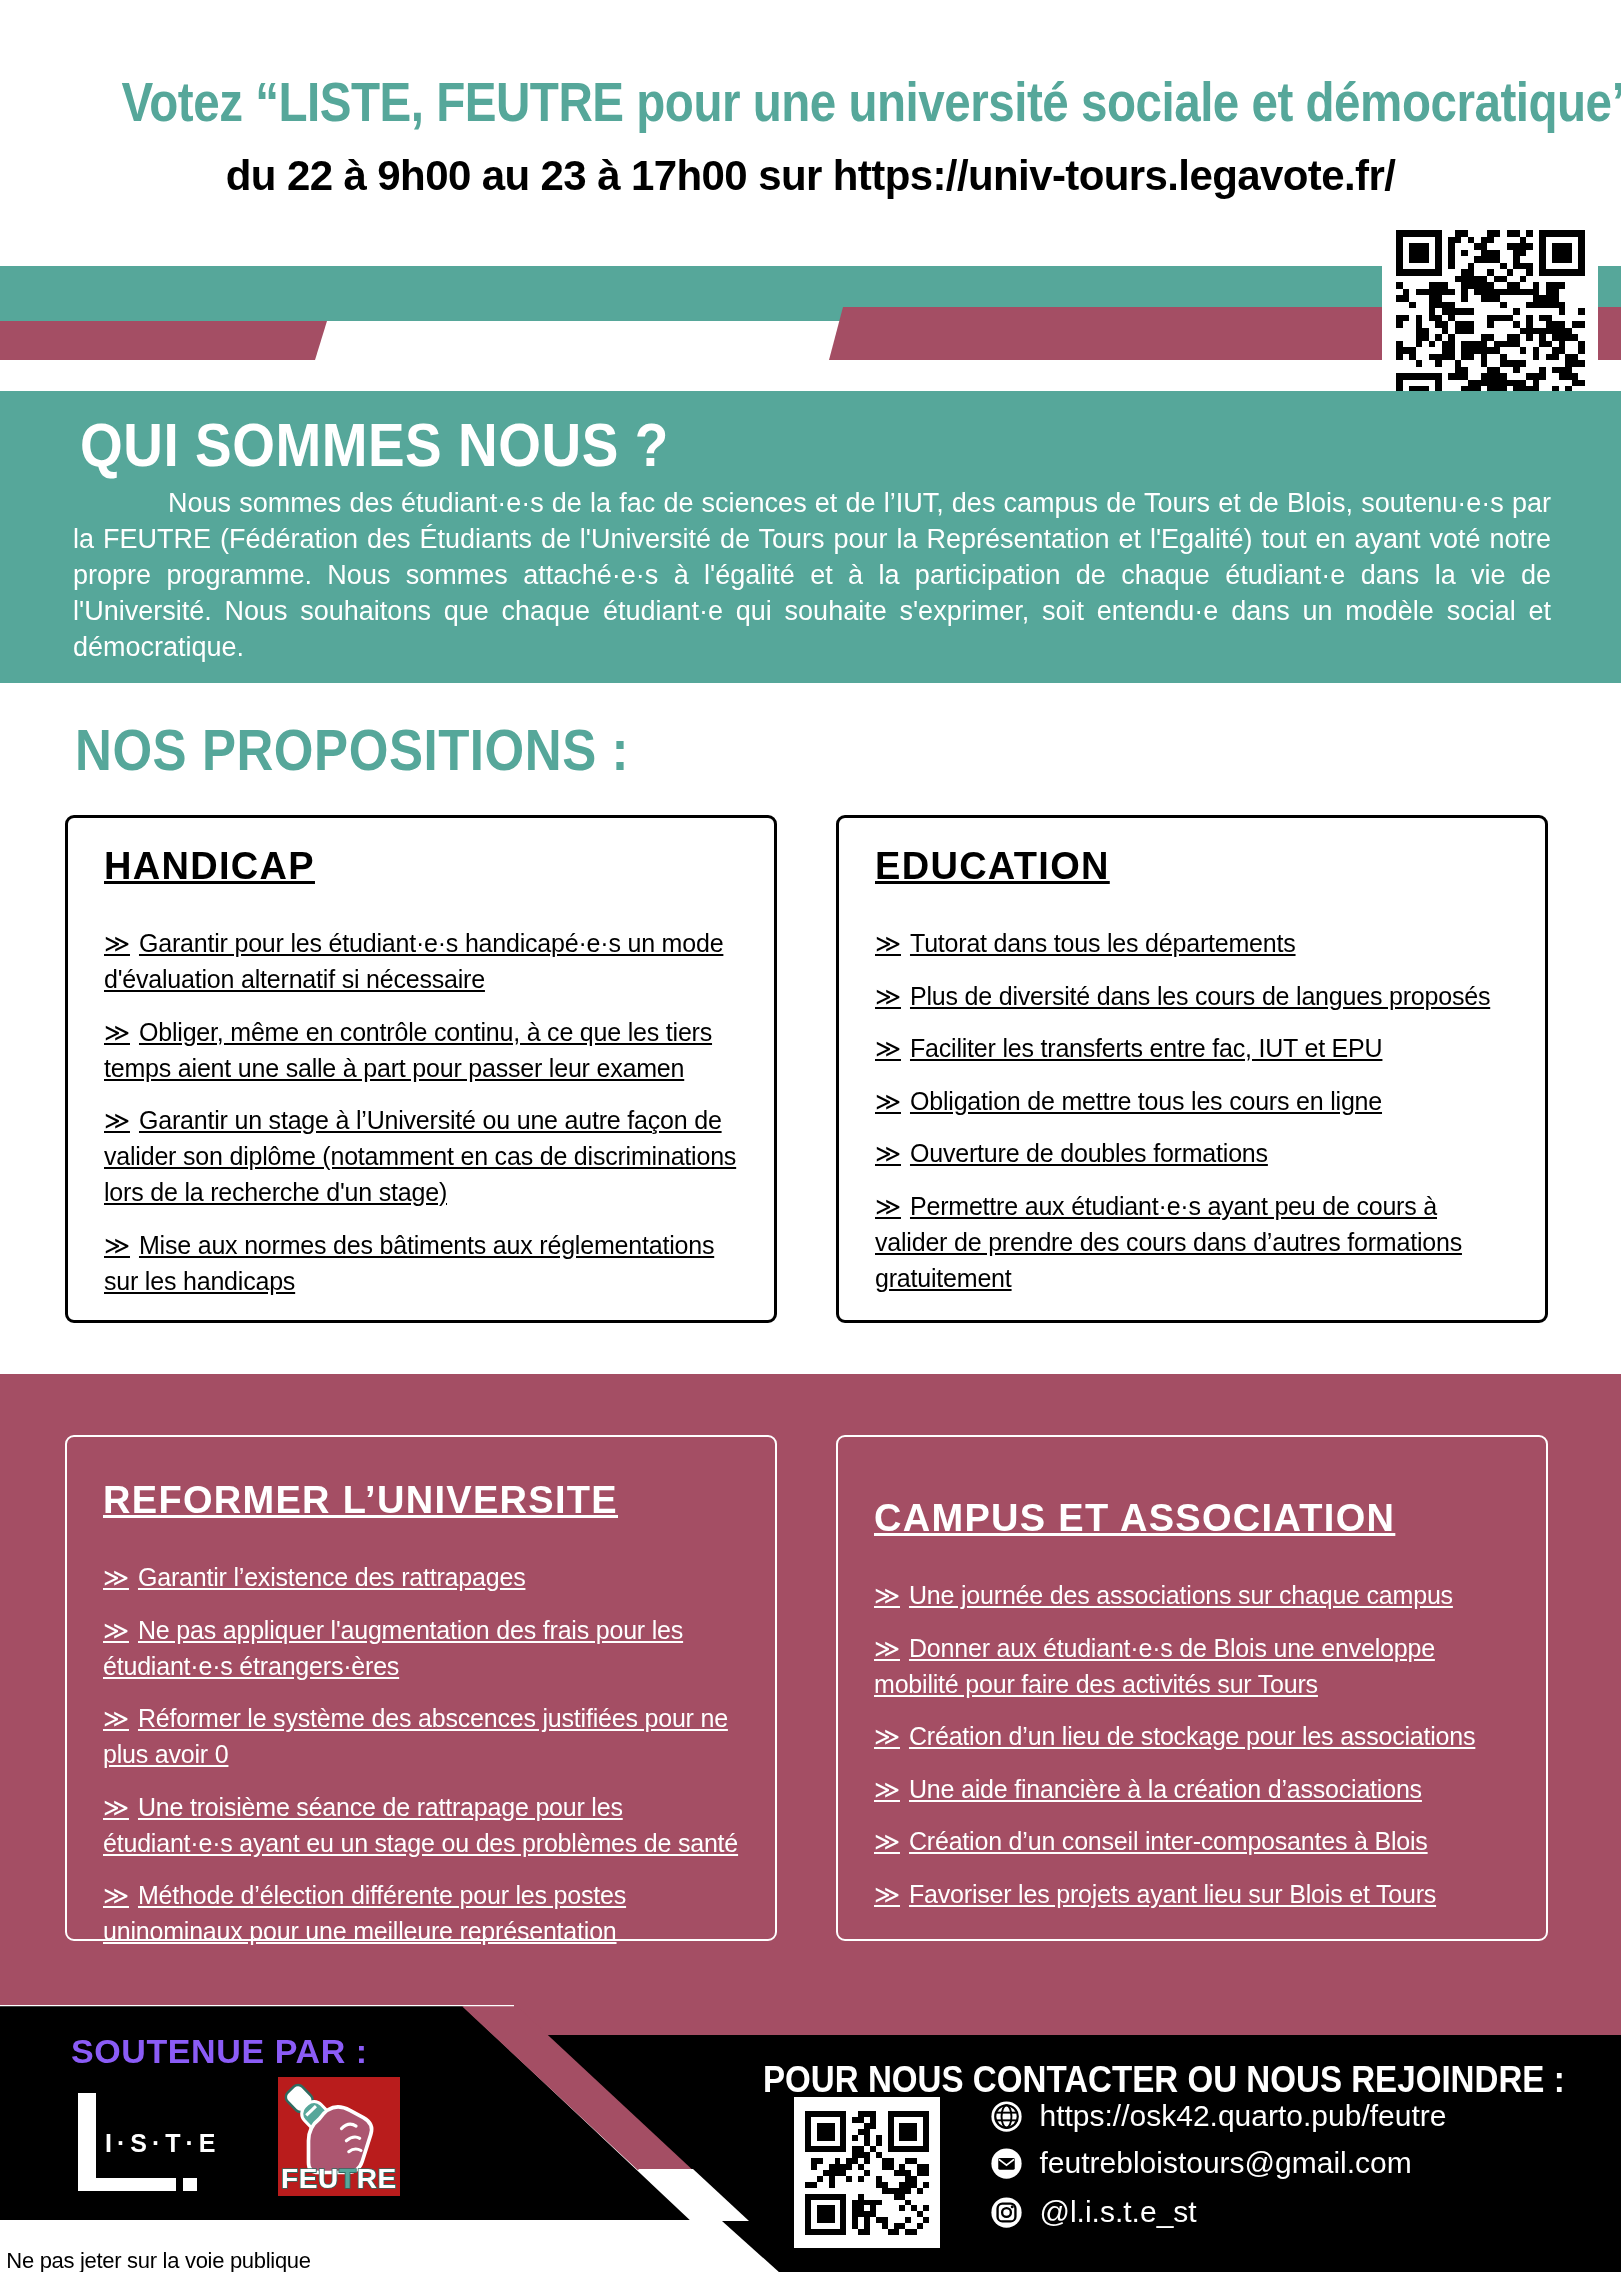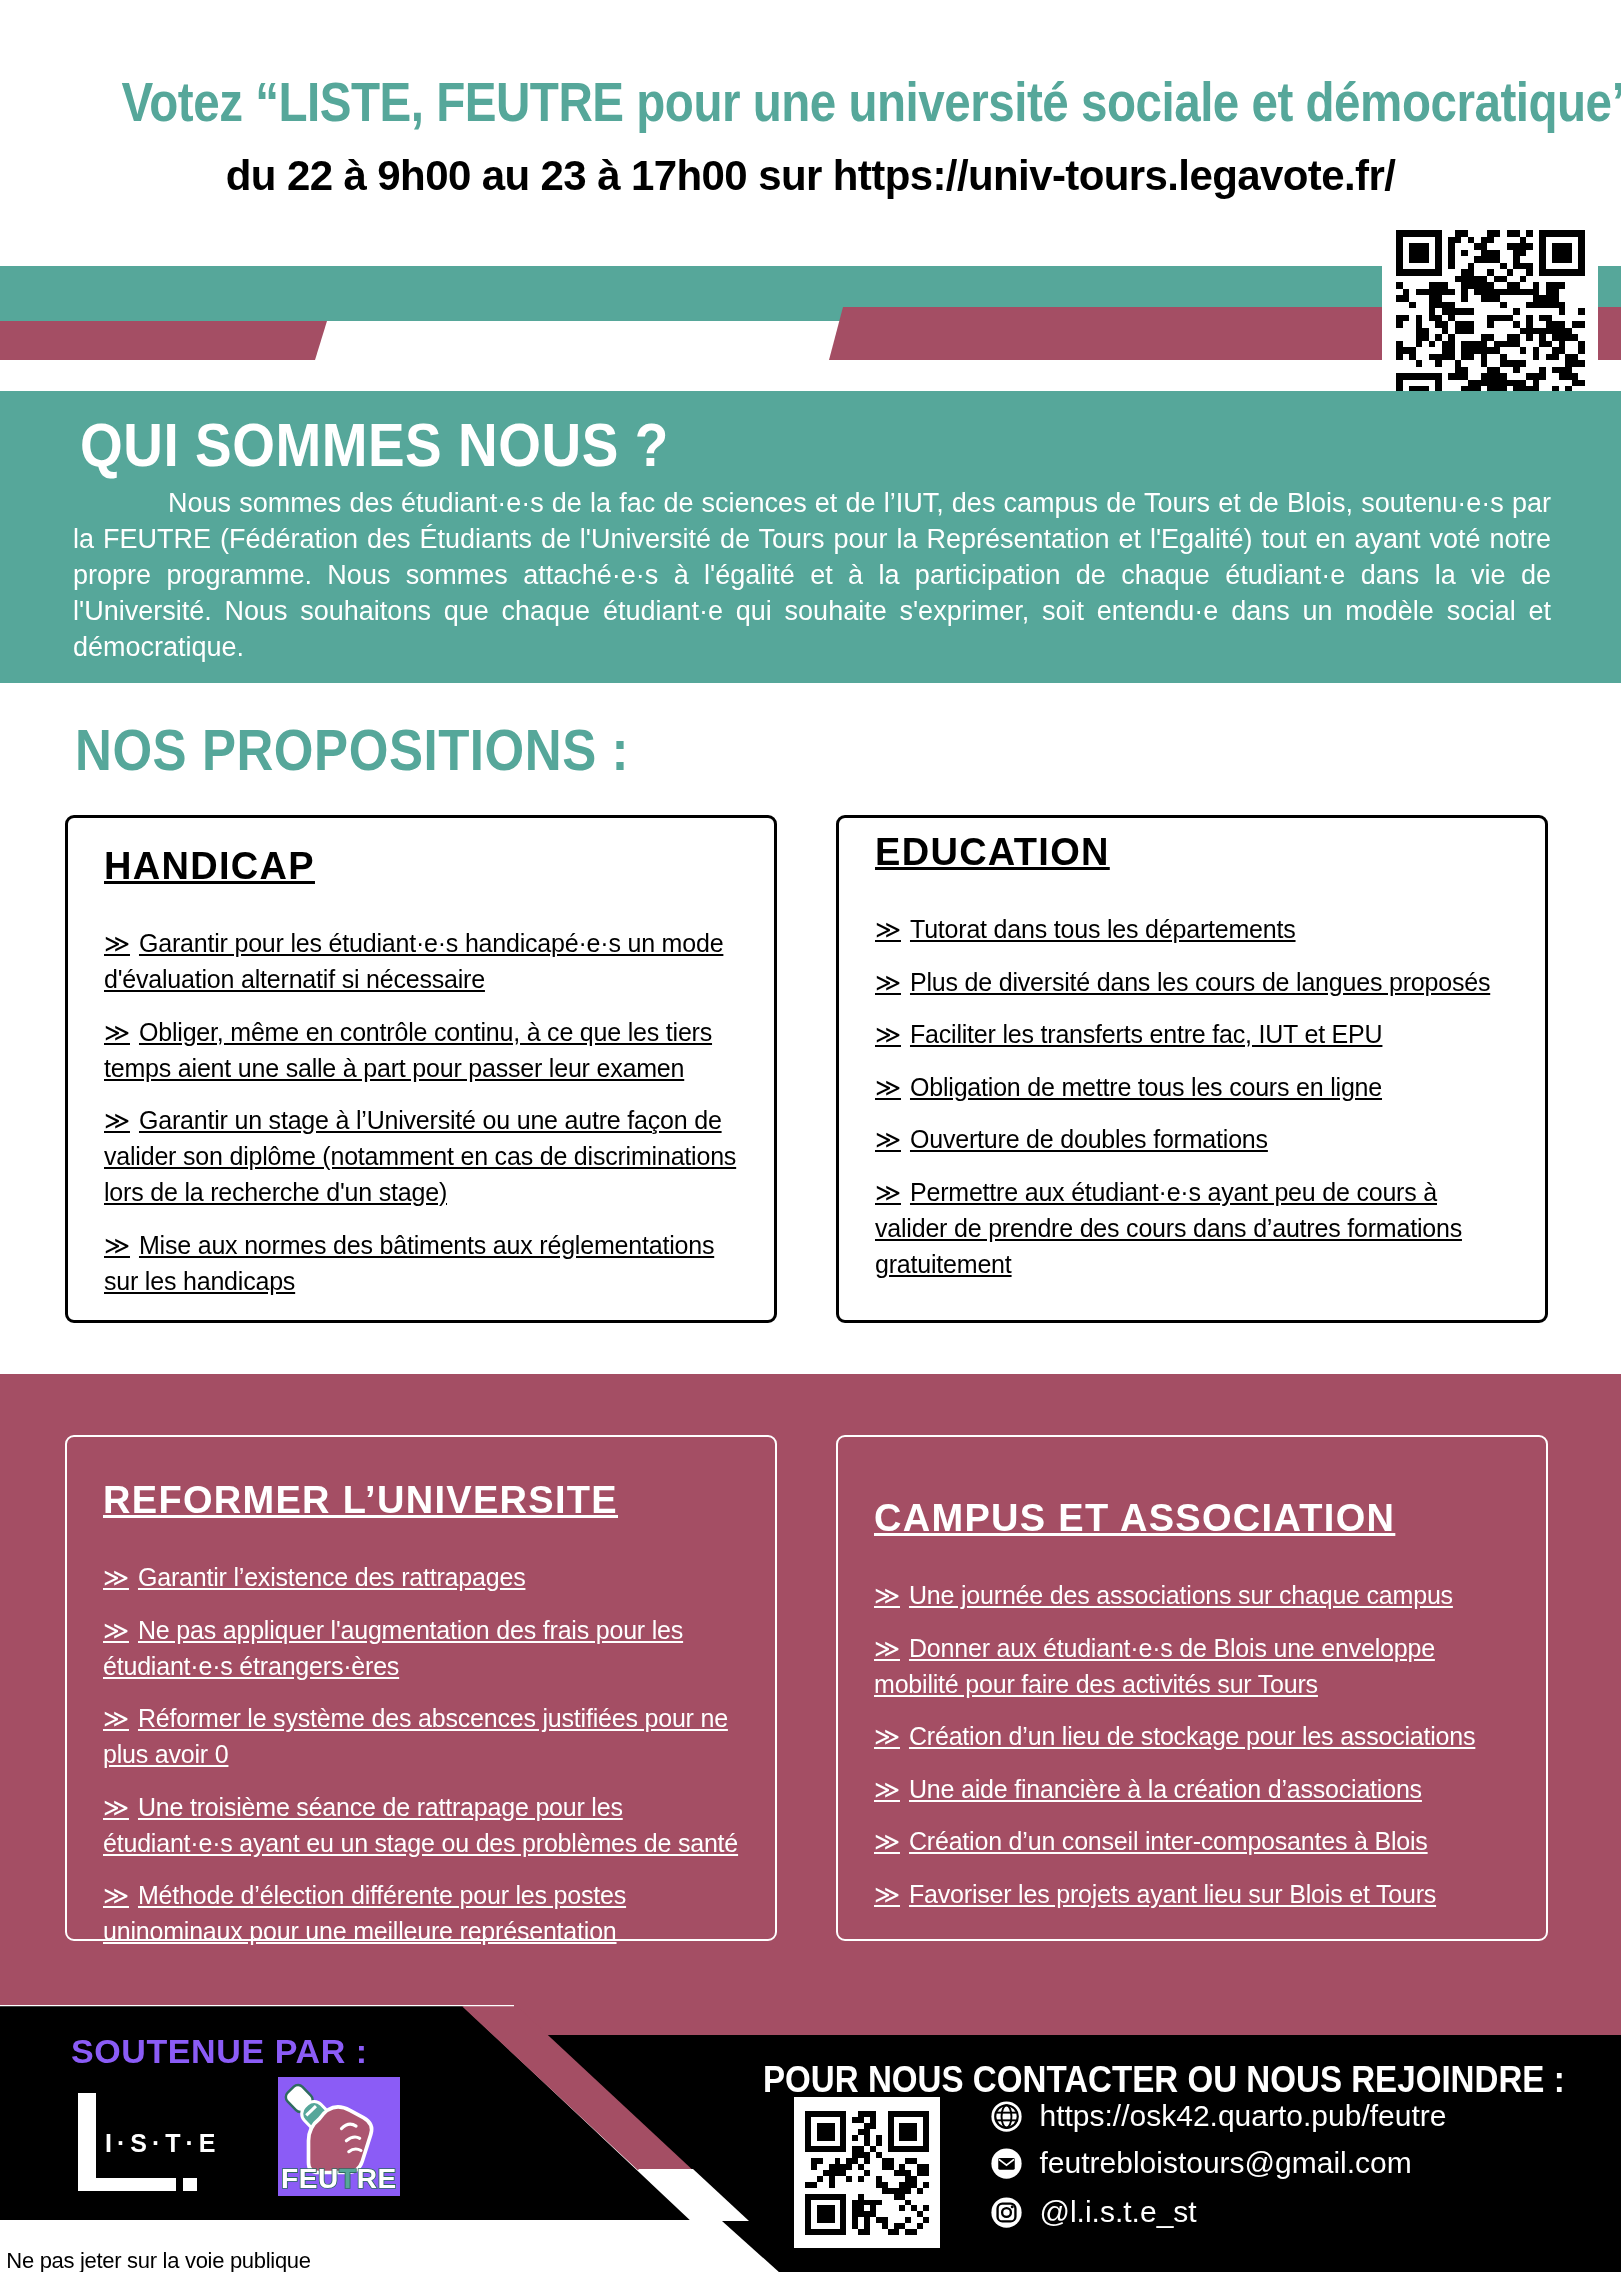--- a/index.html
+++ b/index.html
@@ -43,21 +43,21 @@
 
   
   .props-heading {
     left:75px; top:716px; color:#56A79A; font-size:58px; font-weight:700; letter-spacing:0.6px;
     transform:scaleX(.88); transform-origin:left; white-space:nowrap;
   }
   .card { border-radius:9px; box-sizing:border-box;text-decoration:underline; }
   .card-white { background:#fff; border:3.8px solid #000; color:#000; }
   .card-outline-white { background:transparent; border:2.5px solid #fff; color:#fff; }
   .card-handicap  { left:65px;  top:815px; width:712px; height:508px; padding:27px 36px; }
-  .card-education { left:836px; top:815px; width:712px; height:508px; padding:13px 36px; }
+  .card-education { left:836px; top:815px; width:712px; height:508px; padding:27px 36px; }
   .card-reformer  { left:65px;  top:1435px; width:712px; height:506px; padding:42px 36px; }
   .card-campus    { left:836px; top:1435px; width:712px; height:506px; padding:60px 36px; }
   .card-title { font-size:38px; font-weight:700; letter-spacing:1.3px; white-space:nowrap; }
   .card ul { list-style:none; margin:37px 0 0 0; padding:0; }
   .card li { font-size:25px; line-height:36px; margin-bottom:16.5px; letter-spacing:-0.2px; }
   .blt { margin-right:9px; }
 
   .maroon-section { left:0; top:1374px; width:1621px; height:632px; background:#A44E64; }
 
   
@@ -69,21 +69,21 @@
                          clip-path:polygon(515px 0,100% 0,100% 100%,780px 100%); }
   .footer .stripe-maroon { left:0; top:1.3px; width:1621px; height:164px; background:#A44E64;
                          clip-path:polygon(462px 0,517px 0,693px 100%,638px 100%); }
   .footer .stripe-white { left:0; top:164px; width:1621px; height:52px; background:#fff;
                          clip-path:polygon(638px 0,693px 0,749px 100%,693px 100%); }
   .supported-by { left:71px; top:27px; color:#8b5cf6; font-size:34px; font-weight:700; letter-spacing:0.6px; }
   .liste-logo .vbar { left:78px; top:88px; width:18px; height:98px; background:#fff; }
   .liste-logo .hbar { left:78px; top:173px; width:98px; height:12.7px; background:#fff; }
   .liste-logo .dot  { left:183px; top:173px; width:14px; height:12.7px; background:#fff; }
   .liste-logo .txt  { left:105px; top:124px; color:#fff; font-size:25px; font-weight:700; letter-spacing:5px; }
-  .feutre-logo { left:278px; top:72px; width:122px; height:119px; background:#8b5cf6; }
+  .feutre-logo { left:278px; top:72px; width:122px; height:119px; background:#b91c1c; }
   .contact-heading { left:730px; top:54px; width:825px; text-align:center; color:#fff;
                      font-size:36px; font-weight:700; transform:scaleX(.92); white-space:nowrap; }
   .qr-contact-box { left:794px; top:92px; width:146px; height:151px; background:#fff;
                     display:flex; align-items:center; justify-content:center; }
   .qr-contact-box svg { width:124px; height:124px; }
   .contact-row { left:990px; color:#fff; font-size:30px; display:flex; align-items:center; gap:16.5px; white-space:nowrap; }
   .contact-row svg { width:33px; height:33px; flex:0 0 auto; }
   .row-web   { top:94px; }
   .row-mail  { top:141px; }
   .row-insta { top:190px;text-align:right; }

